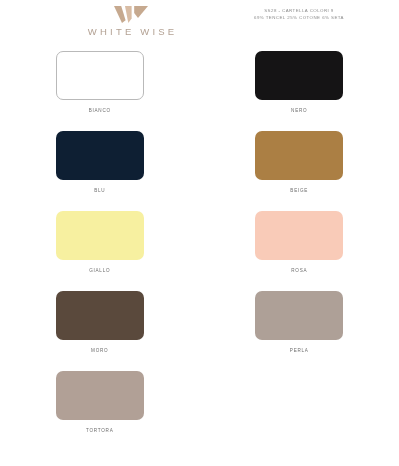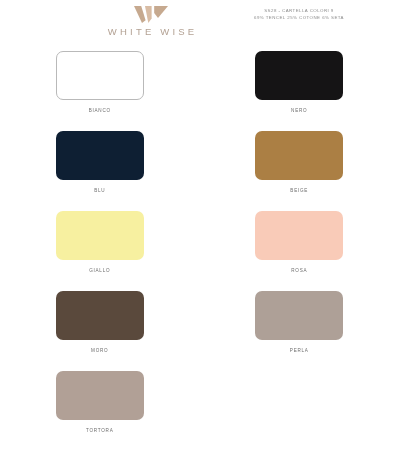--- a/index.html
+++ b/index.html
@@ -22,21 +22,21 @@
   }
 
   
   .header {
     position: relative;
     height: 46px;
     padding: 6px 0 0 0;
   }
   .brand {
     position: absolute;
-    left: 92px;
+    left: 72px;
     top: 6px;
     width: 118px;
     text-align: center;
   }
   .brand-mark {
     display: block;
     margin: 0 auto 3px auto;
     width: 34px;
     height: 17px;
   }

